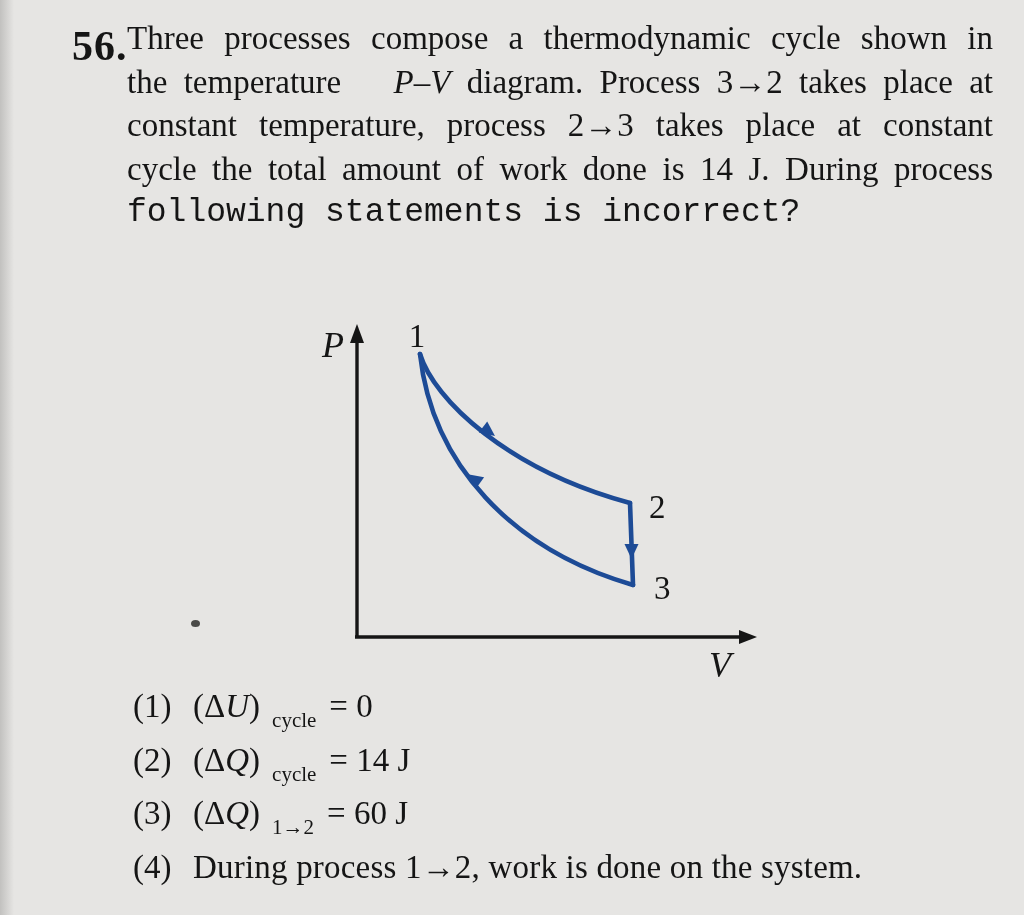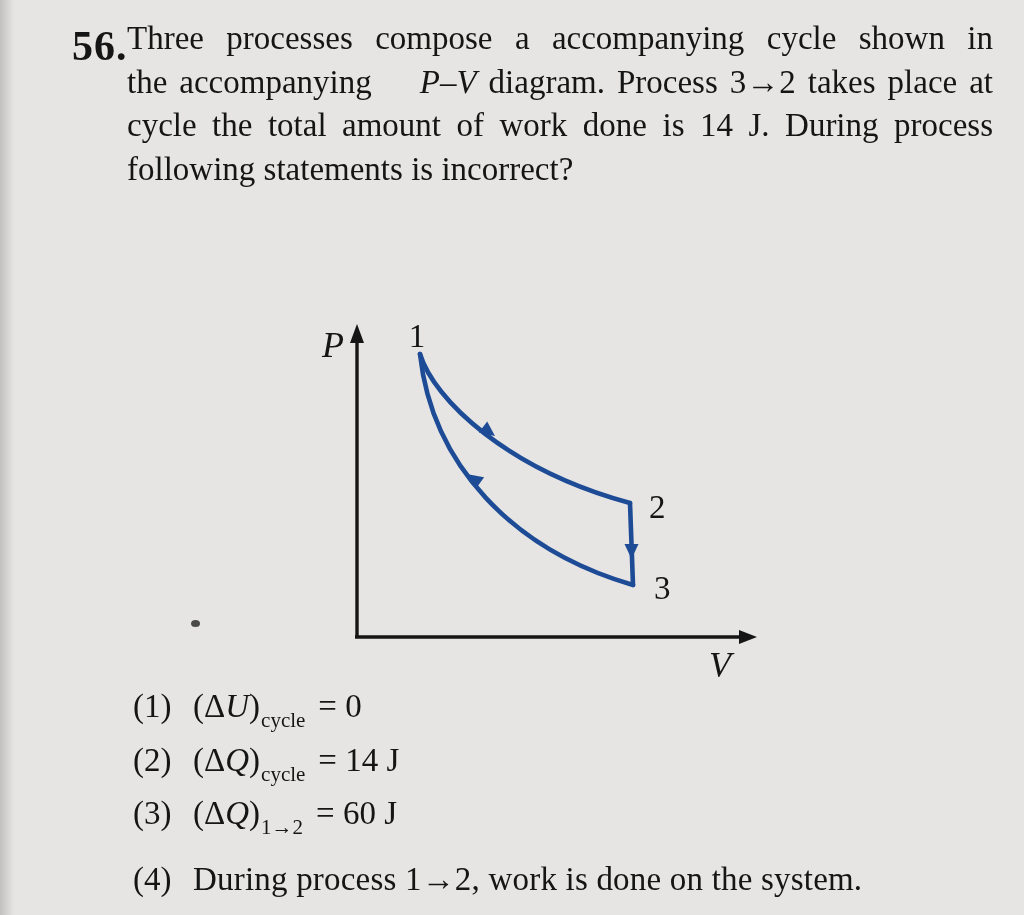--- a/index.html
+++ b/index.html
@@ -22,47 +22,48 @@
   }
   .qnum {
     position: absolute; left: 72px; top: 22px;
     font-weight: bold; font-size: 42px; letter-spacing: 1px;
   }
   .qtext {
     position: absolute; left: 127px; top: 17px; width: 866px;
     font-size: 33px; line-height: 43.5px;
   }
   .qline { text-align: justify; text-align-last: justify; }
-  .qline.qline-last { text-align: center; text-align-last: left; }
+  .qline.qline-last { text-align: center; text-align-last: left; font-family: Liberation Mono, monospace; }
   .it { font-style: italic; margin-left: 36px; }
   .diagram-svg { position: absolute; left: 0; top: 0; }
   .axis-label { font-family: "Liberation Serif", serif; font-size: 36px; font-style: italic; fill: #151515; }
   .pt-label { font-family: "Liberation Serif", serif; font-size: 33px; fill: #151515; }
   .options {
     position: absolute; left: 133px; top: 688px;
     font-size: 33px;
   }
   .option { height: 53.5px; display: flex; align-items: baseline; }
   .option .num { width: 60px; flex: 0 0 60px; }
   .option .var { font-style: italic; }
-  .option .sub { font-size: 21px; position: relative; top: 10px; margin-left: 1px; }
+  .option .sub { font-size: 21px; position: relative; top: 10px; margin-left: 12px; }
   .option .rhs { margin-left: 13px; }
-  .option .plain { letter-spacing: 0.2px; margin-top: 12px; }
+  .option .plain { letter-spacing: 0.2px; }
 </style>
 </head>
 <body>
 
 <div class="scan-edge"></div>
 <div class="speckle"></div>
 
 <div class="qnum">56.</div>
 
 <div class="qtext">
-  <div class="qline">Three processes compose a accompanying cycle shown in</div>
-  <div class="qline"><span>the accompanying </span><span class="it">P–V</span><span> diagram. Process 3→2 takes place at</span></div>
+  <div class="qline">Three processes compose a thermodynamic cycle shown in</div>
+  <div class="qline"><span>the temperature </span><span class="it">P–V</span><span> diagram. Process 3→2 takes place at</span></div>
+  <div class="qline">constant temperature, process 2→3 takes place at constant</div>
   <div class="qline">cycle the total amount of work done is 14 J. During process</div>
   <div class="qline qline-last">following statements is incorrect?</div>
 </div>
 
 <svg class="diagram-svg" width="1024" height="915" viewBox="0 0 1024 915">
 
   <line x1="357" y1="638" x2="357" y2="336" stroke="#151515" stroke-width="3.4"></line>
   <polygon points="357,324 350,343 364,343" fill="#151515"></polygon>
   <line x1="355" y1="637" x2="742" y2="637" stroke="#151515" stroke-width="3.4"></line>
   <polygon points="757,637 739,630 739,644" fill="#151515"></polygon>

